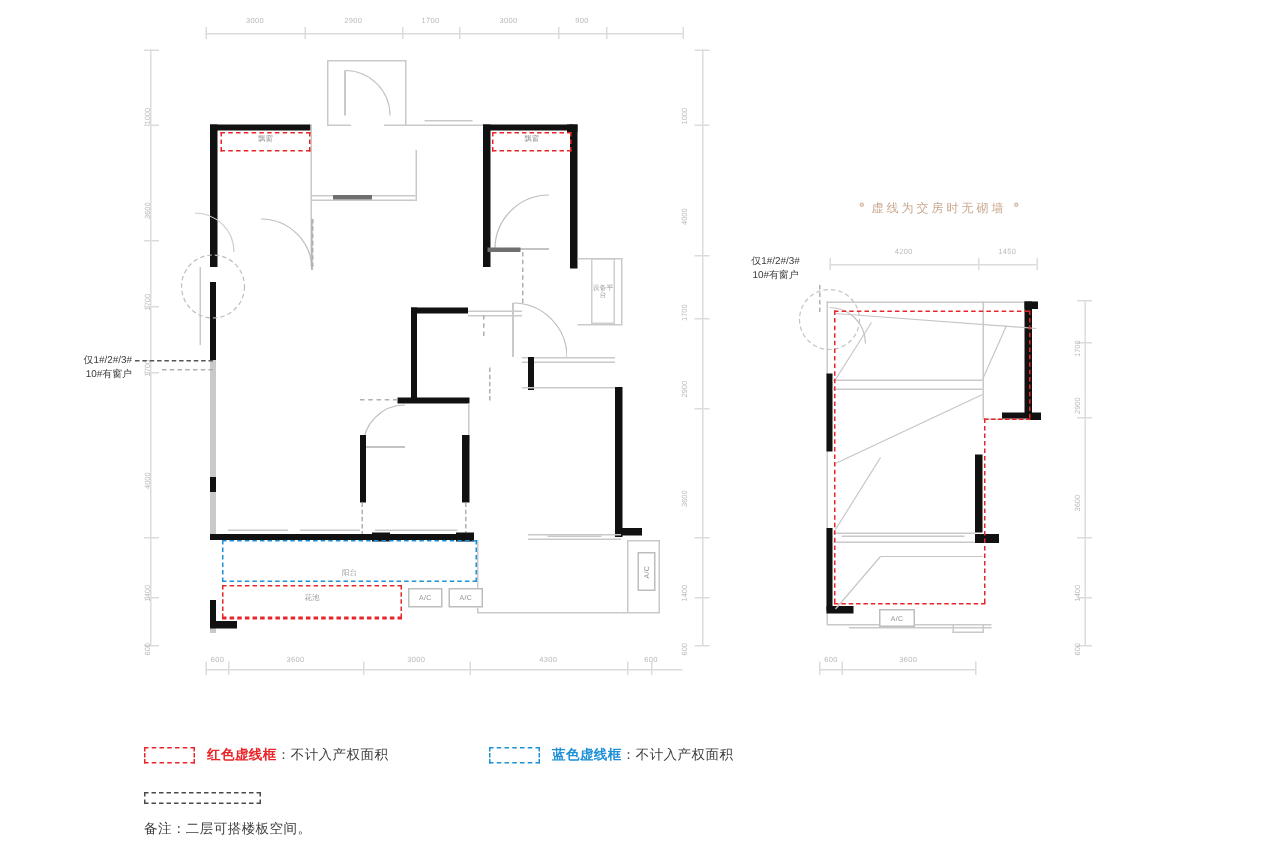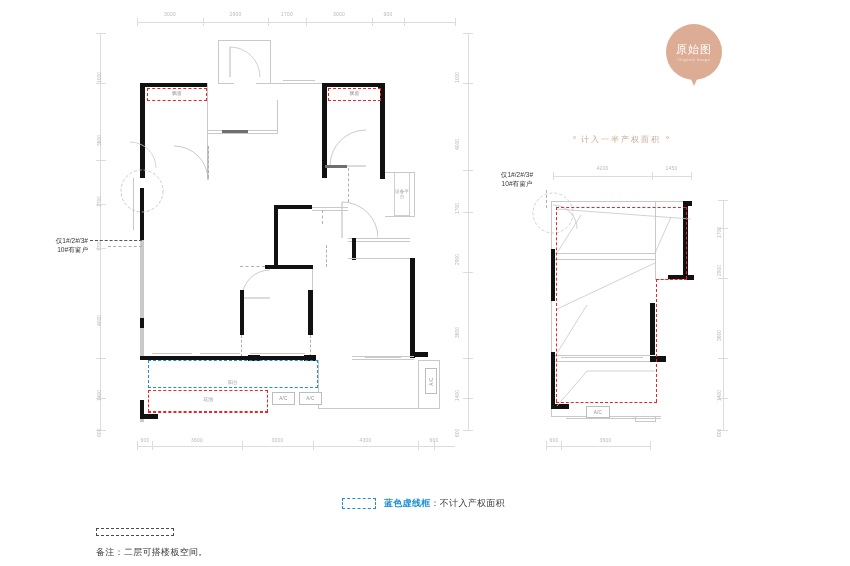--- a/index.html
+++ b/index.html
@@ -110,30 +110,23 @@
   .lg-red{font-size:9px;color:#e8262a;font-weight:bold;margin-left:8px;letter-spacing:.3px;}
   .lg-blue{font-size:9px;color:#1e90d8;font-weight:bold;margin-left:8px;letter-spacing:.3px;}
   .lg-rest{font-size:9px;color:#3b3b3b;letter-spacing:.3px;}
   .lg-note{font-size:9px;color:#3b3b3b;letter-spacing:.3px;}
 </style>
 </head>
 <body>
 
 <div class="stage">
 
-  <div class="abs" style="left:666px;top:24px;">
-    <div class="pin"></div>
-    <div class="pin-txt">
-      <div class="pin-cn">原始图</div>
-      <div class="pin-en">Original Image</div>
-    </div>
-  </div>
 
   <div class="abs" style="left:568px;top:128px;">
-    <span class="dot-deco"></span><span class="section-title">计入一半产权面积</span><span class="dot-deco"></span>
+    <span class="dot-deco"></span><span class="section-title">虚线为交房时无砌墙</span><span class="dot-deco"></span>
   </div>
 
   <div class="abs dimline-h" style="left:137px;top:22px;width:318px;"></div>
   <div class="abs tick-v" style="left:137px;top:18px;height:8px;"></div>
   <div class="abs tick-v" style="left:203px;top:18px;height:8px;"></div>
   <div class="abs tick-v" style="left:268px;top:18px;height:8px;"></div>
   <div class="abs tick-v" style="left:306px;top:18px;height:8px;"></div>
   <div class="abs tick-v" style="left:372px;top:18px;height:8px;"></div>
   <div class="abs tick-v" style="left:404px;top:18px;height:8px;"></div>
   <div class="abs tick-v" style="left:455px;top:18px;height:8px;"></div>
@@ -409,22 +402,27 @@
   <div class="abs red-dash-h" style="left:656px;top:279px;width:31px;"></div>
   <div class="abs red-dash-v" style="left:656px;top:279px;height:123px;"></div>
   <div class="abs red-dash-h" style="left:556px;top:402px;width:101px;"></div>
 
   <div class="abs ac-box" style="left:586px;top:406px;width:24px;height:12px;">A/C</div>
   <div class="abs line" style="left:566px;top:418px;width:95px;height:1px;"></div>
   <div class="abs line" style="left:635px;top:416px;width:1px;height:6px;"></div>
   <div class="abs line" style="left:655px;top:416px;width:1px;height:6px;"></div>
   <div class="abs line" style="left:635px;top:421px;width:21px;height:1px;"></div>
 
-
-  <div class="abs legend-row" style="left:342px;top:497px;">
+  <div class="abs legend-row" style="left:96px;top:497px;">
+    <span class="sw-red"></span>
+    <span class="lg-red">红色虚线框</span>
+    <span class="lg-rest">：不计入产权面积</span>
+  </div>
+
+  <div class="abs legend-row" style="left:326px;top:497px;">
     <span class="sw-blue"></span>
     <span class="lg-blue">蓝色虚线框</span>
     <span class="lg-rest">：不计入产权面积</span>
   </div>
 
   <div class="abs" style="left:96px;top:528px;">
     <span class="sw-gray" style="display:block;"></span>
   </div>
   <div class="abs lg-note" style="left:96px;top:546px;">备注：二层可搭楼板空间。</div>
 

